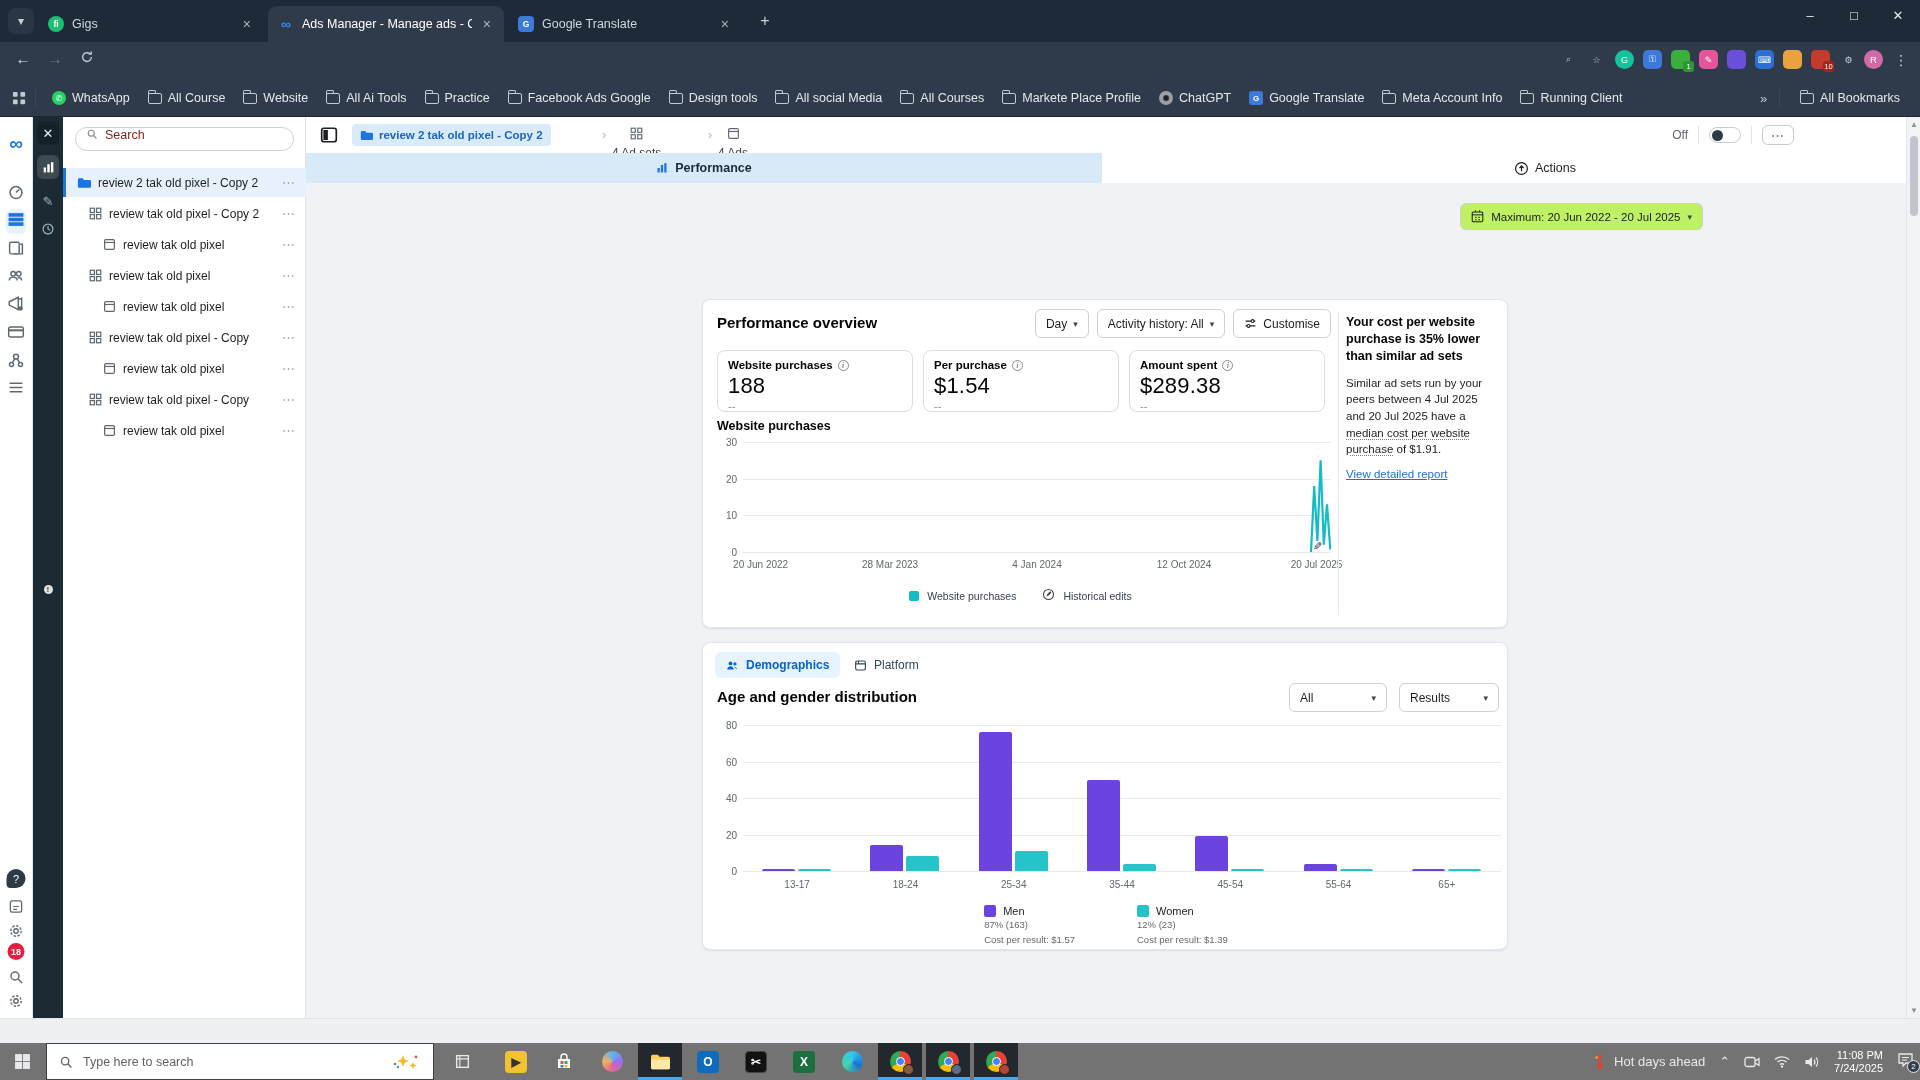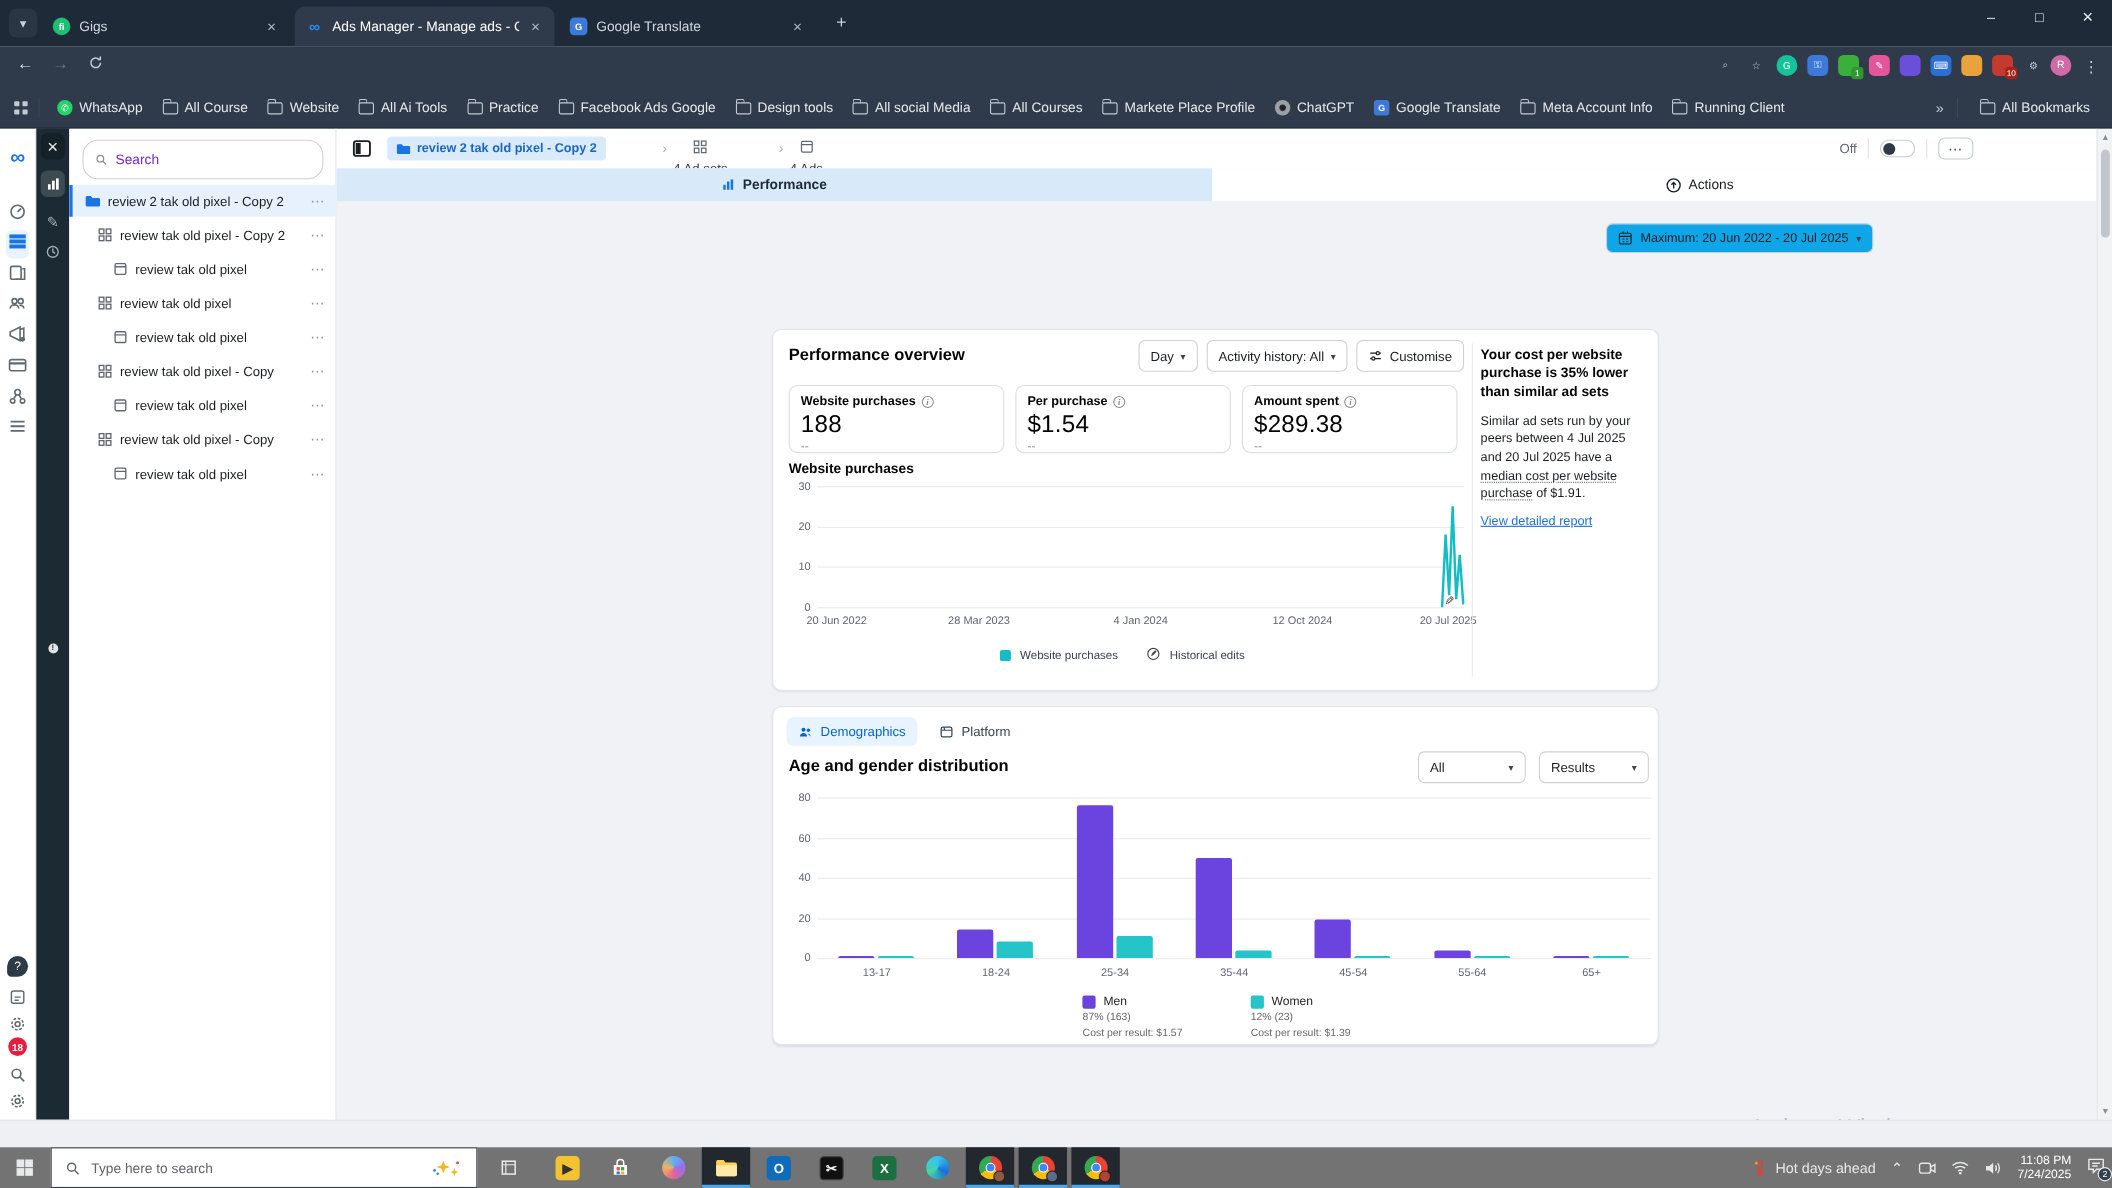--- a/index.html
+++ b/index.html
@@ -31,21 +31,21 @@
 
   
   #appRail { left:0; top:117px; width:33px; height:901px; background:#fff; border-right:1px solid #e4e6eb; }
   .railic { position:absolute; left:50%; transform:translateX(-50%); color:#606a70; }
   .railsel { background:#E7F3FF; border-radius:6px; padding:2px; }
   #darkRail { left:33px; top:117px; width:30px; height:901px; background:#1C2B33; }
   .dchip { position:absolute; left:4px; width:22px; height:24px; border-radius:6px; display:flex; align-items:center; justify-content:center; }
 
   
   #sidebar { left:63px; top:117px; width:243px; height:901px; background:#fff; border-right:1px solid #dfe2e6; }
-  #sbsearch { position:absolute; left:12px; top:10px; width:219px; height:36px; border:1px solid #ced0d4; border-radius:14px; display:flex; align-items:center; gap:7px; padding:0 10px; color:#6d28d9; font-size:12.5px; background:#fff; }
+  #sbsearch { position:absolute; left:12px; top:10px; width:219px; height:24px; border:1px solid #ced0d4; border-radius:14px; display:flex; align-items:flex-start; gap:7px; padding:0 10px; color:#7f1d1d; font-size:12.5px; background:#fff; }
   .trow { position:absolute; left:0; width:243px; height:29px; display:flex; align-items:center; color:#1c1e21; font-size:12px; }
   .trow .lbl { white-space:nowrap; overflow:hidden; flex:1; }
   .trow .dots { color:#90949c; font-size:13px; padding-right:10px; letter-spacing:1px; }
   .trow.sel { background:#E7F1FD; box-shadow:inset 3px 0 0 #1b74e4; }
   .tico { margin-right:7px; flex:0 0 auto; display:inline-flex; }
 
   
   #main { left:306px; top:117px; width:1600px; height:901px; }
   #crumbRow { position:absolute; left:0; top:0; width:1600px; height:36px; background:#fff; display:flex; align-items:center; }
   #crumbChip { position:absolute; left:46px; top:7px; height:22px; background:#D9EAFB; border-radius:4px; display:flex; align-items:center; gap:6px; padding:0 8px; color:#1a66c2; font-size:11.5px; font-weight:bold; }
@@ -53,21 +53,21 @@
   .csep { color:#b2b6bb; font-size:13px; margin:0 10px; }
   #offgrp { position:absolute; right:112px; top:0; height:36px; display:flex; align-items:center; gap:10px; color:#606770; font-size:12px; }
   .vline { width:1px; height:18px; background:#e0e2e6; }
   #toggle { width:32px; height:16px; border:1px solid #c6cbd1; border-radius:9px; position:relative; background:#fff; }
   #toggle .knob { position:absolute; left:2px; top:1.5px; width:11px; height:11px; border-radius:50%; background:#2E3A46; }
   #dotsBtn { width:32px; height:20px; border:1px solid #c6cbd1; border-radius:6px; color:#444; display:flex; align-items:center; justify-content:center; font-size:13px; letter-spacing:1px; }
   #perfStrip { position:absolute; left:0; top:36px; width:1600px; height:30px; background:#fff; }
   #perfSeg { position:absolute; left:0; top:0; width:796px; height:30px; background:#D8E9F8; display:flex; align-items:center; justify-content:center; gap:7px; color:#1c2b33; font-size:12.5px; font-weight:bold; }
   #actionsBtn { position:absolute; right:330px; top:0; height:30px; display:flex; align-items:center; gap:6px; color:#1c1e21; font-size:12.5px; }
   #content { position:absolute; left:0; top:66px; width:1600px; height:835px; background:#F0F2F5; }
-  #dateBtn { position:absolute; right:203px; top:20px; height:27px; background:#0ea5e9; border:1px solid #ced0d4; border-radius:6px; display:flex; align-items:center; gap:7px; padding:0 10px; font-size:11.5px; color:#1c1e21;justify-content:space-between; }
+  #dateBtn { position:absolute; right:203px; top:20px; height:27px; background:#bef264; border:1px solid #ced0d4; border-radius:6px; display:flex; align-items:center; gap:7px; padding:0 10px; font-size:11.5px; color:#1c1e21;justify-content:space-between; }
 
   .card { position:absolute; left:396px; width:806px; background:#fff; border:1px solid #e2e5e9; border-radius:8px; box-shadow:0 1px 2px rgba(0,0,0,.08); }
   #card1 { top:116px; height:329px; }
   #card2 { top:459px; height:308px; }
   .cardTitle { font-size:15px; font-weight:bold; color:#050505; }
   .btn { background:#fff; border:1px solid #ced0d4; border-radius:6px; font-size:12px; color:#1c1e21; display:flex; align-items:center; gap:6px; padding:0 10px; height:29px; }
   .caret { font-size:9px; color:#444; }
   .mcard { position:absolute; top:50px; width:196px; height:62px; border:1px solid #dadde1; border-radius:8px; padding:8px 10px; }
   .mlab { font-size:11.5px; font-weight:bold; color:#050505; display:flex; align-items:center; gap:5px; }
   .mval { font-size:22px; color:#050505; margin-top:2px; letter-spacing:.2px; }
@@ -80,21 +80,21 @@
   .sw { width:10px; height:10px; border-radius:2px; }
 
   #tipPanel { position:absolute; left:643px; top:14px; width:152px; }
   #tipPanel h4 { font-size:12.5px; color:#050505; line-height:1.35; }
   #tipPanel p { font-size:11.5px; color:#1c1e21; line-height:1.45; margin-top:10px; }
   #tipPanel .und { text-decoration:underline dotted #7a7d81; text-underline-offset:2px; }
   #tipLink { display:block; margin-top:10px; font-size:11.5px; color:#216FDB; }
   .vdiv { position:absolute; left:635px; top:12px; bottom:12px; width:1px; background:#e8eaed; }
 
   .pill { position:absolute; height:26px; border-radius:6px; display:flex; align-items:center; gap:7px; padding:0 11px; font-size:12px; }
-  .pill.on { background:#E7F3FF; color:#0064D1; font-weight:normal; }
+  .pill.on { background:#E7F3FF; color:#0064D1; font-weight:bold; }
   .pill.off2 { color:#344854; }
   .bargrp { position:absolute; bottom:0; display:flex; align-items:flex-end; gap:3px; }
   .bar { width:33px; border-radius:2px 2px 0 0; }
   .dlegcol { font-size:11px; color:#1c1e21; }
   .dlegcol .sub { font-size:9.5px; color:#65676b; margin-top:2px; line-height:1.35; }
 
   #watermark { position:absolute; right:110px; top:831px; text-align:left; color:#a7adb4; }
   #watermark .l1 { font-size:21px; }
   #watermark .l2 { font-size:13px; margin-top:4px; color:#b0b5bb; }
 

